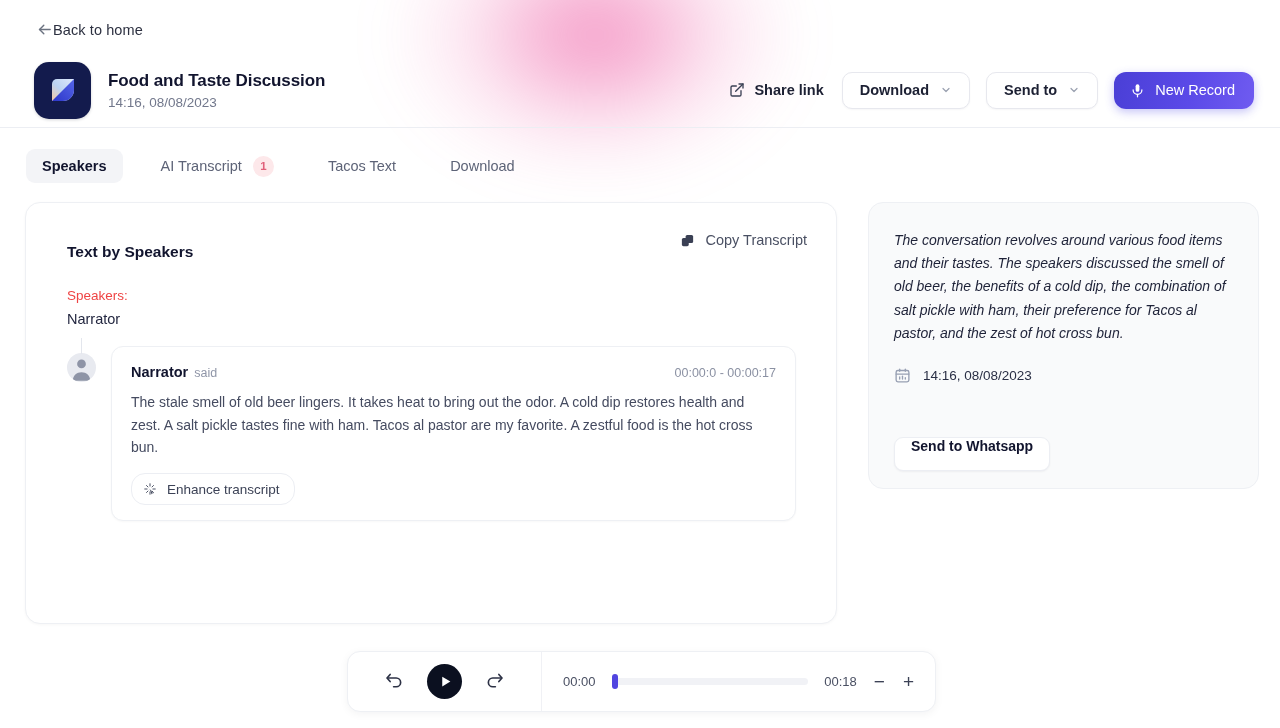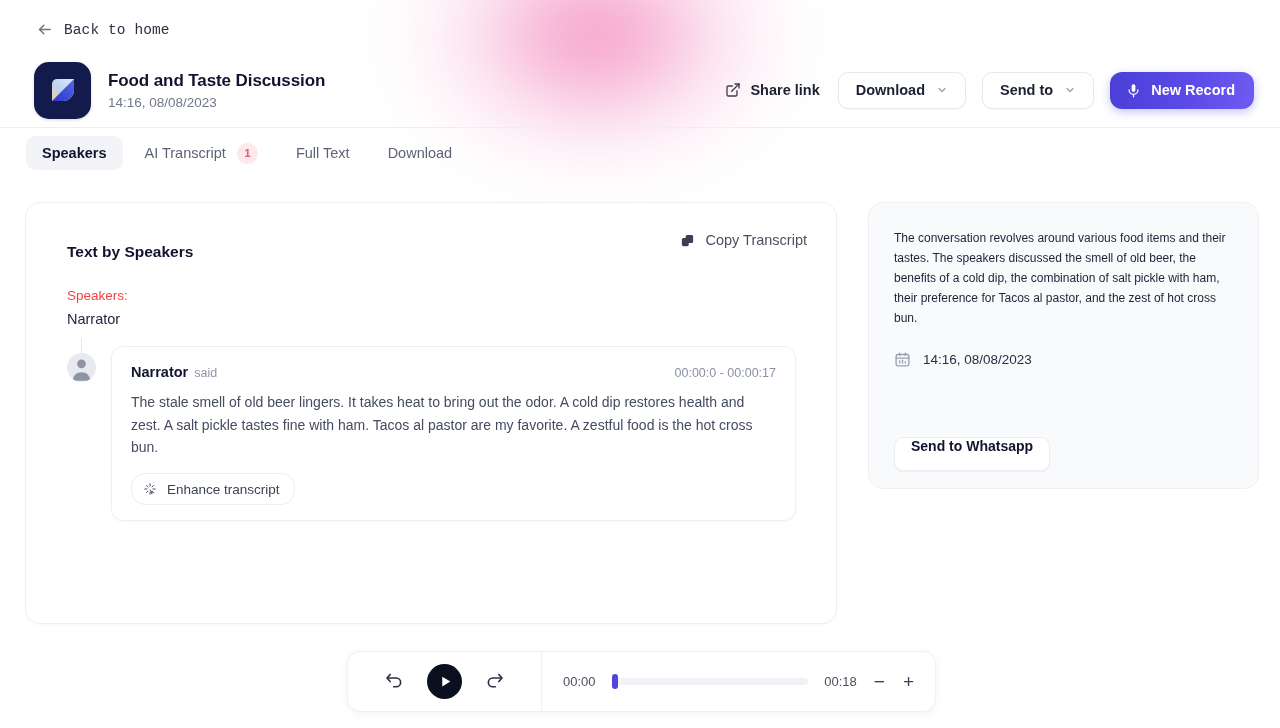--- a/index.html
+++ b/index.html
@@ -38,23 +38,21 @@
     z-index: 0;
   }
 
   
   .back-row {
     position: absolute;
     left: 36px;
     top: 21px;
     display: flex;
     align-items: center;
-    gap: 11px;
     z-index: 3;
-    font-family: Liberation Mono, monospace;
   }
   .back-arrow { width: 17px; height: 17px; display: block; color: #6b7280; }
   .back-label {
     font-size: 14.5px;
     color: #2c3040;
     letter-spacing: .1px;
   }
 
   
   .header {
@@ -121,40 +119,40 @@
 
   .record-btn {
     display: flex; align-items: center; gap: 10px;
     height: 37px;
     padding: 0 19px 0 16px;
     border: none;
     border-radius: 12px;
     background: linear-gradient(100deg, #4a3fd6 0%, #5b4ae8 55%, #6f5bf0 100%);
     color: #ffffff;
     font-size: 14.5px;
-    font-weight: bold;
+    font-weight: normal;
     box-shadow: 0 3px 10px rgba(79,70,229,.32);
   }
   .mic-icon { width: 15px; height: 15px; display: block; }
 
   .header-divider {
     position: absolute;
     left: 0; top: 127px;
     width: 1280px; height: 1px;
     background: #eceef3;
     z-index: 2;
   }
 
   
   .tabs {
     position: absolute;
-    left: 26px; top: 136px;
-    display: flex;
-    align-items: center;
-    gap: 6px;
+    left: 26px; top: 149px;
+    display: flex;
+    align-items: center;
+    gap: 22px;
     z-index: 3;
   }
   .tab {
     display: flex; align-items: center; gap: 11px;
     height: 34px;
     padding: 0 16px;
     border-radius: 9px;
     font-size: 14.5px;
     color: #5d6377;
   }
@@ -293,23 +291,24 @@
     position: absolute;
     left: 868px; top: 202px;
     width: 391px; height: 287px;
     background: #f9fafb;
     border: 1px solid #eef0f4;
     border-radius: 15px;
     padding: 26px 25px 0 25px;
     z-index: 1;
   }
   .summary-text {
-    font-size: 12px;
+    font-size: 14px;
     line-height: 1.66;
     color: #1e2238;
+    font-style: italic;
   }
   .summary-meta {
     display: flex; align-items: center; gap: 12px;
     margin-top: 22px;
   }
   .cal-icon { width: 17px; height: 17px; color: #98a0b3; display:block; }
   .summary-date { font-size: 13.5px; color: #2a2f45; }
 
   .whatsapp-btn {
     position: absolute;
@@ -475,21 +474,21 @@
 
   <div class="tabs">
     <div class="tab active">
       <span>Speakers</span>
     </div>
     <div class="tab">
       <span>AI Transcript</span>
       <span class="tab-badge">1</span>
     </div>
     <div class="tab">
-      <span>Full Text</span>
+      <span>Tacos Text</span>
     </div>
     <div class="tab">
       <span>Download</span>
     </div>
   </div>
 
   <div class="transcript-card">
 
     <div class="copy-btn">
       <span>

